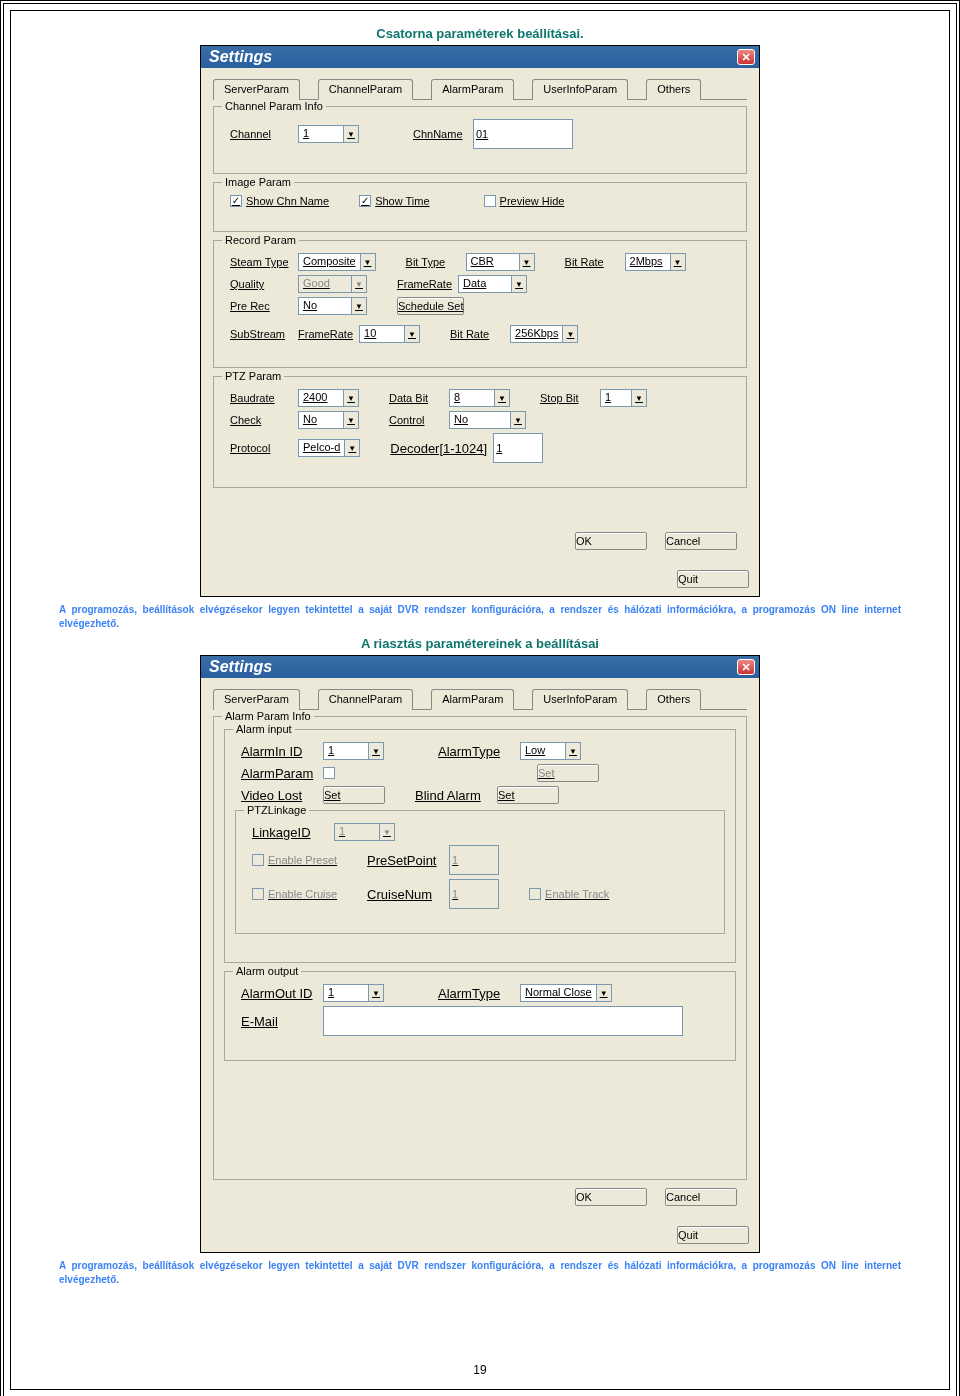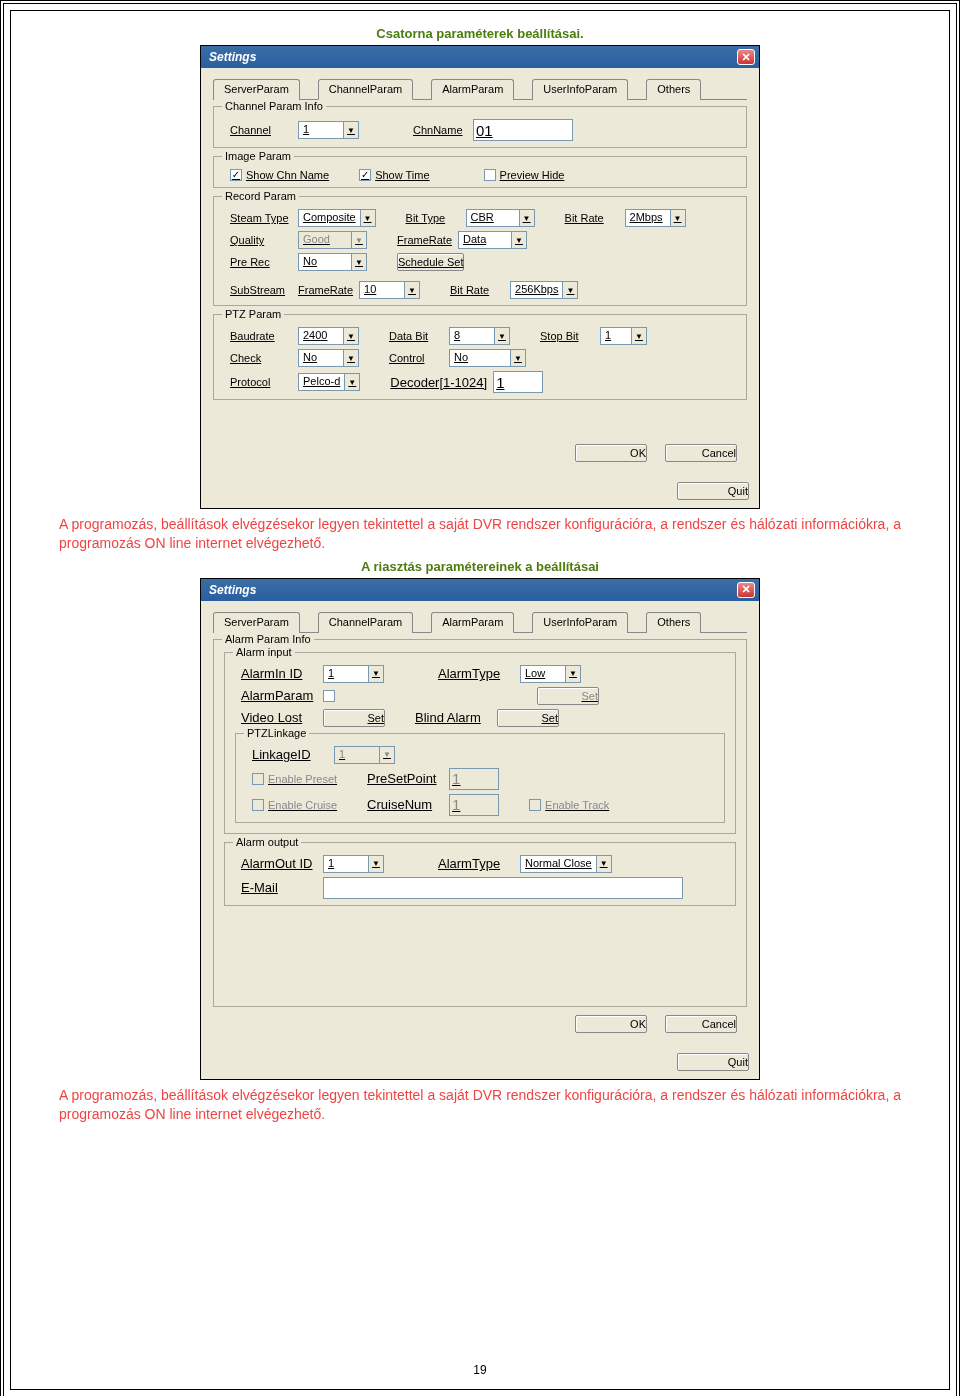--- a/index.html
+++ b/index.html
@@ -1,47 +1,47 @@
 <!DOCTYPE html>
 <html><head>
 <meta charset="utf-8">
 <style>
 * { box-sizing: border-box; margin: 0; padding: 0; }
 body { font-family: Arial, sans-serif; background: #fff; }
 .page-outer { width: 960px; margin: 0 auto; border: 4px double #000; padding: 6px; }
 .page-inner { border: 1px solid #000; padding: 15px 48px 30px; min-height: 1380px; position: relative; }
-.doc-title { text-align: center; font-size: 13px; font-weight: bold; color: #4d7c0f; margin-bottom: 4px; }
-.doc-para { font-size: 14px; color: #ef4444; line-height: 1.35; margin: 6px 0; text-align: justify; }
+.doc-title { text-align: center; font-size: 13px; font-weight: bold; color: #0f766e; margin-bottom: 4px; }
+.doc-para { font-size: 10px; color: #3b82f6; line-height: 1.35; margin: 6px 0; text-align: justify; font-weight: bold; }
 .page-num { text-align: center; font-size: 12px; position: absolute; bottom: 12px; left: 0; right: 0; }
 
 
 .dlg { width: 560px; margin: 0 auto 6px; background: #ece9d8; border: 1px solid #000; font-family: Tahoma, Arial, sans-serif; font-size: 11px; color: #000; }
 .titlebar { background: linear-gradient(#3a6ea5,#2a5fa0); height: 22px; display: flex; align-items: center; padding: 0 4px; }
-.titlebar .tcap { color: #fff; font-weight: bold; font-style: italic; font-size: 12px; flex: 1; padding-left: 4px; }
+.titlebar .tcap { color: #fff; font-weight: bold; font-style: italic; font-size: 16px; flex: 1; padding-left: 4px; }
 .titlebar .xbtn { width: 18px; height: 16px; background: linear-gradient(#e88,#c33); border: 1px solid #fff; border-radius: 3px; display: flex; align-items: center; justify-content: center; color: #fff; font-size: 11px; font-weight: bold; cursor: pointer; }
 .dlg-body { padding: 10px 12px 10px 12px; }
 .tabs { display: flex; gap: 16px; border-bottom: 1px solid #888; margin-bottom: 6px; }
 .tab { padding: 3px 10px 4px; border: 1px solid #888; border-bottom: none; border-top-left-radius: 3px; border-top-right-radius: 3px; background: #ece9d8; font-size: 11px; margin-right: 2px; position: relative; top: 1px; cursor: pointer; }
 .tab.active { background: #ece9d8; border-bottom: 1px solid #ece9d8; font-weight: normal; top: 1px; z-index: 2; }
-.fieldset { border: 1px solid #aca899; padding: 8px 10px 2px; margin-bottom: 8px; position: relative; }
+.fieldset { border: 1px solid #aca899; padding: 8px 10px 20px; margin-bottom: 8px; position: relative; }
 .fieldset .legend { position: absolute; top: -7px; left: 8px; background: #ece9d8; padding: 0 3px; font-size: 11px; }
 .row { display: flex; align-items: center; gap: 6px; margin: 4px 6px; flex-wrap: nowrap; text-decoration: underline; }
 .lbl { font-size: 11px; min-width: 62px; display: inline-block; }
 .lbl2 { font-size: 11px; min-width: 54px; display: inline-block; }
 .lblw { font-size: 13px; min-width: 76px; display: inline-block; }
-.txt { border: 1px solid #7a98b0; background: #fff; height: 22px; font-size: 15px; padding: 0 2px; }
+.txt { border: 1px solid #7a98b0; background: #fff; height: 30px; font-size: 11px; padding: 0 2px; }
 .dd { display: inline-flex; border: 1px solid #7a98b0; background: #fff; height: 18px; }
 .dd .ddv { font-size: 11px; padding: 1px 4px; display: inline-block; min-width: 44px; }
 .dd .dda { width: 15px; background: #ece9d8; border-left: 1px solid #7a98b0; display: flex; align-items: center; justify-content: center; font-size: 8px; cursor: pointer; }
 .dd.disabled { background: #ece9d8; color: #888; }
 .cb { display: inline-flex; align-items: center; gap: 4px; font-size: 11px; }
 .cbx { width: 12px; height: 12px; border: 1px solid #7a98b0; background: #fff; display: inline-flex; align-items: center; justify-content: center; font-size: 10px; line-height: 1; }
 .cbx.disabled { background: #ece9d8; }
 .cb.disabled { color: #888; }
-.btn { border: 1px solid #888; background: #ece9d8; padding: 2px 0; font-size: 11px; min-width: 72px; text-align: right; border-radius: 2px; cursor: pointer; box-shadow: 1px 1px 0 #fff inset; }
+.btn { border: 1px solid #888; background: #ece9d8; padding: 2px 0; font-size: 11px; min-width: 72px; text-align: left; border-radius: 2px; cursor: pointer; box-shadow: 1px 1px 0 #fff inset; }
 .btn.sm { min-width: 62px; }
 .btn.disabled { color: #888; }
 .dlg-footer { display: flex; justify-content: flex-end; gap: 18px; padding: 0 10px 4px; }
 .dlg-footer2 { display: flex; justify-content: flex-end; padding: 6px 10px 8px; margin-left: 12px; }
 .spacer { flex: 1; }
 .gap { display:inline-block; width: 18px; }
 </style>
 </head>
 <body>
 

